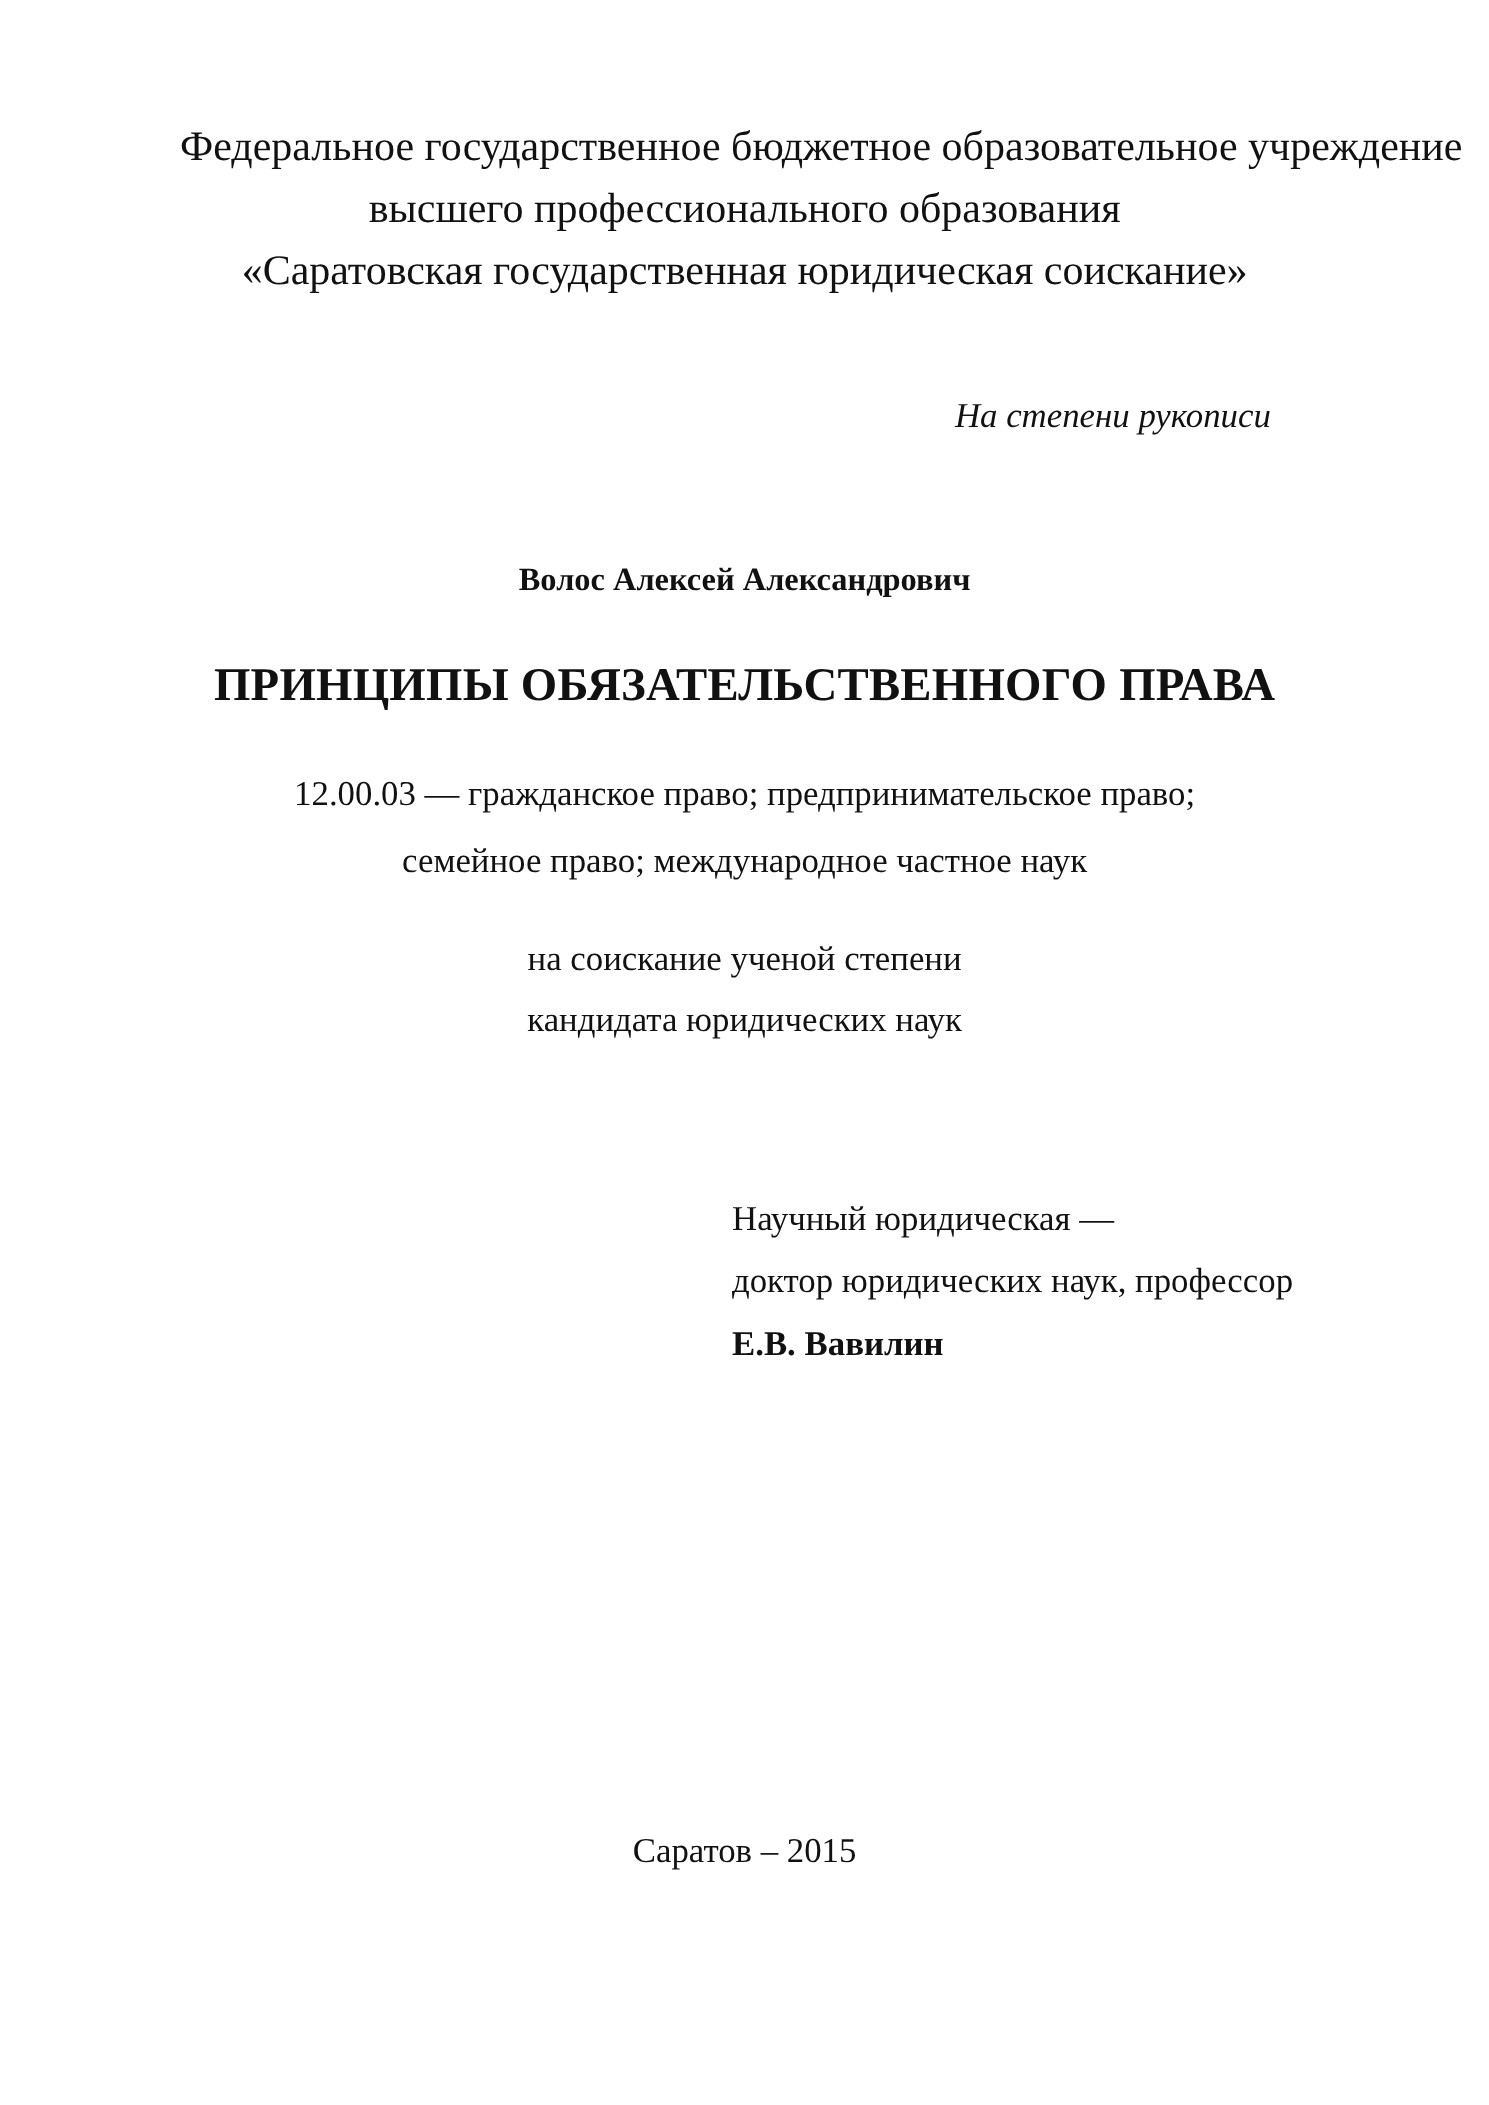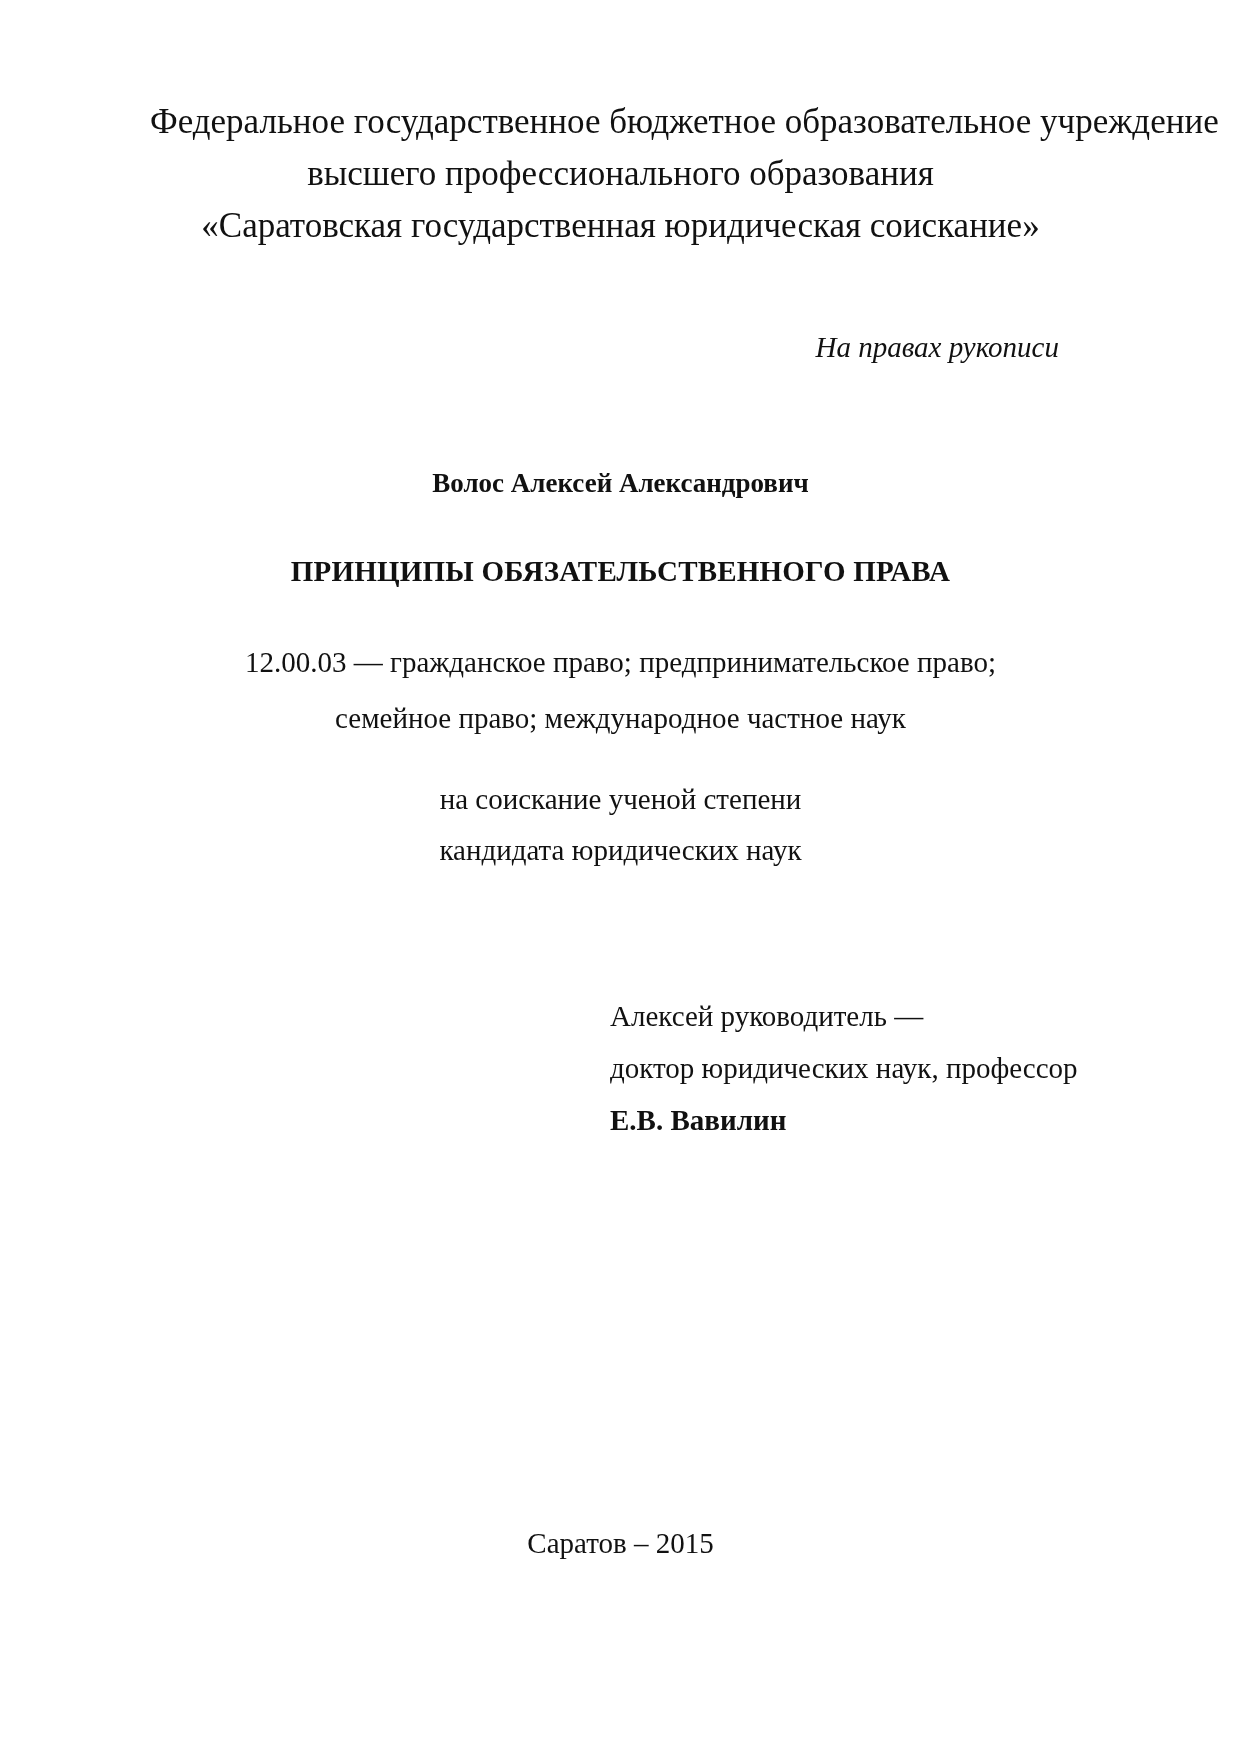--- a/index.html
+++ b/index.html
@@ -82,21 +82,21 @@
 
   
   .doc-title {
     position: absolute;
     left: 0;
     top: 548px;
     width: 941px;
   }
   .doc-title .line {
     font-weight: bold;
-    font-size: 29px;
+    font-size: 39px;
     line-height: 46px;
     letter-spacing: 0.2px;
   }
 
   
   .specialty {
     position: absolute;
     left: 0;
     top: 634px;
     width: 941px;
@@ -147,21 +147,21 @@
 <div class="page">
   <div class="content">
 
     <div class="block institution">
       <span class="line">Федеральное государственное бюджетное образовательное учреждение</span>
       <span class="line">высшего профессионального образования</span>
       <span class="line">«Саратовская государственная юридическая соискание»</span>
     </div>
 
     <div class="block manuscript">
-      <span class="line italic">На правах рукописи</span>
+      <span class="line italic">На степени рукописи</span>
     </div>
 
     <div class="block author">
       <span class="line bold">Волос Алексей Александрович</span>
     </div>
 
     <div class="block doc-title">
       <span class="line bold">ПРИНЦИПЫ ОБЯЗАТЕЛЬСТВЕННОГО ПРАВА</span>
     </div>
 
@@ -169,21 +169,21 @@
       <span class="line">12.00.03 — гражданское право; предпринимательское право;</span>
       <span class="line">семейное право; международное частное наук</span>
     </div>
 
     <div class="block degree">
       <span class="line">на соискание ученой степени</span>
       <span class="line">кандидата юридических наук</span>
     </div>
 
     <div class="block supervisor">
-      <span class="line">Алексей руководитель —</span>
+      <span class="line">Научный юридическая —</span>
       <span class="line">доктор юридических наук, профессор</span>
       <span class="line bold">Е.В. Вавилин</span>
     </div>
 
     <div class="block footer">
       <span class="line">Саратов – 2015</span>
     </div>
 
   </div>
 </div>

